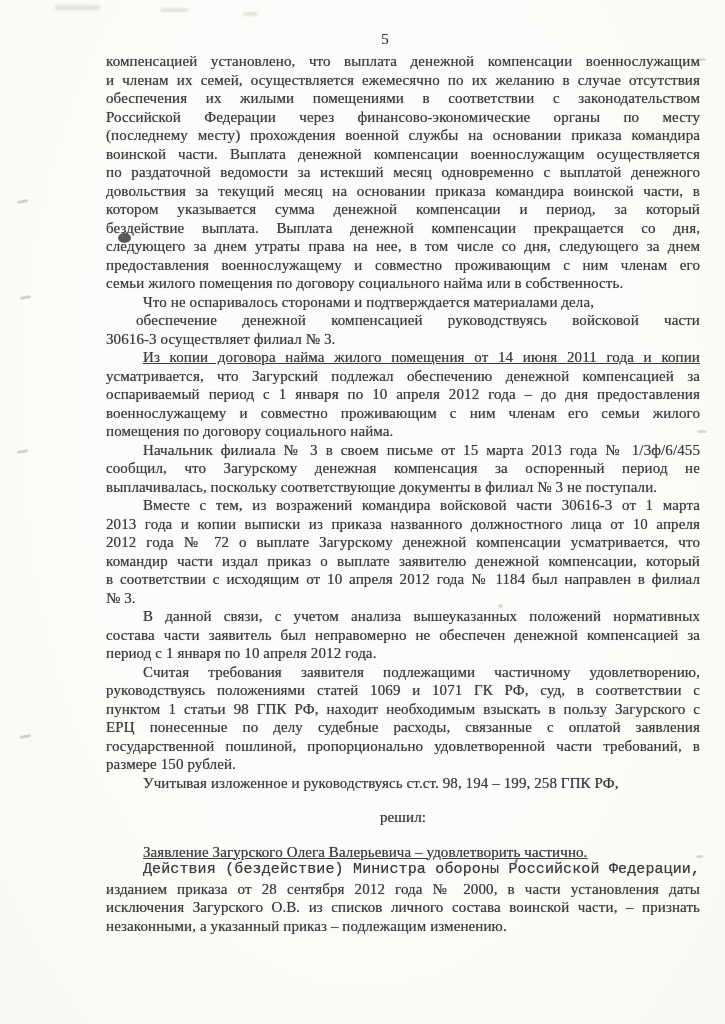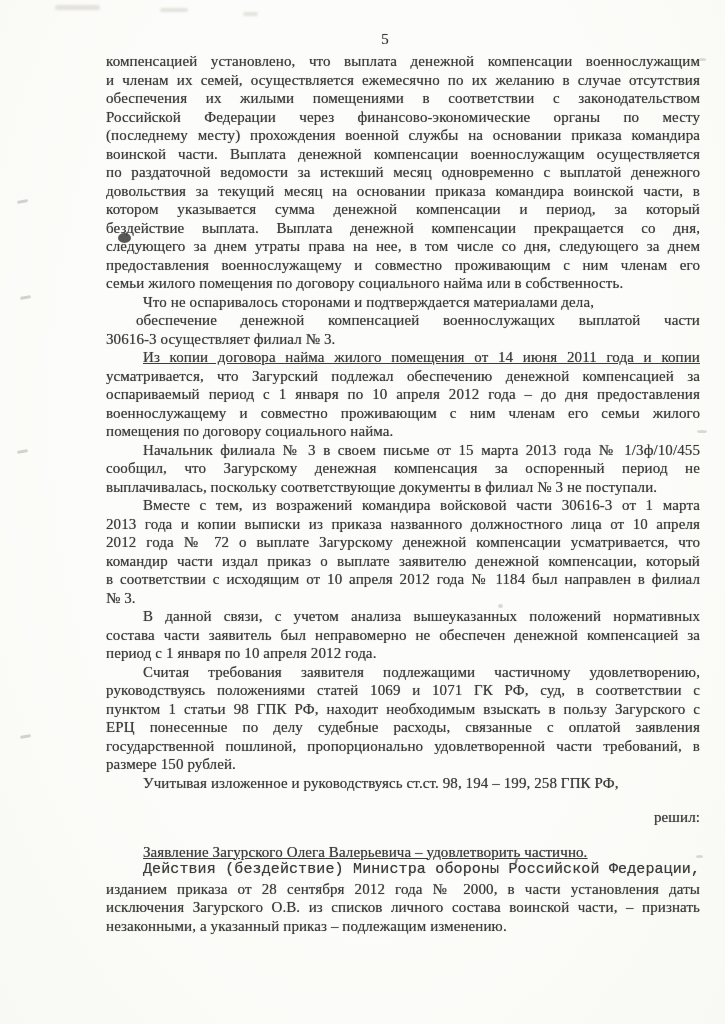--- a/index.html
+++ b/index.html
@@ -36,21 +36,21 @@
     text-align:justify;
     text-align-last:justify;
     white-space:normal;
     overflow:hidden;
   }
   .line.last{text-align-last:left;}
   .gap-a{height:16px;}
   .gap-b{height:16px;}
   .resolution{
     line-height:18.5px;
-    text-align:right;
+    text-align:center;
   }
   
   .artifact{position:absolute;pointer-events:none;}
   .ink-blot{
     width:13px;height:10px;border-radius:50%;
     background:#424242;opacity:.88;filter:blur(.4px);
   }
   .ink-comma{
     width:4px;height:8px;
     border-right:2px solid #5a5a5a;
@@ -87,32 +87,32 @@
           <div class="line">котором указывается сумма денежной компенсации и период, за который</div>
           <div class="line">бездействие выплата. Выплата денежной компенсации прекращается со дня,</div>
           <div class="line">следующего за днем утраты права на нее, в том числе со дня, следующего за днем</div>
           <div class="line">предоставления военнослужащему и совместно проживающим с ним членам его</div>
           <div class="line last">семьи жилого помещения по договору социального найма или в собственность.</div>
         </div>
         <div class="para">
           <div class="line last" style="text-indent: 37px;">Что не оспаривалось сторонами и подтверждается материалами дела,</div>
         </div>
         <div class="para">
-          <div class="line" style="text-indent: 30px;">обеспечение денежной компенсацией военнослужащих выплатой части</div>
+          <div class="line" style="text-indent: 30px;">обеспечение денежной компенсацией руководствуясь войсковой части</div>
           <div class="line last">30616-3 осуществляет филиал № 3.</div>
         </div>
         <div class="para">
           <div class="line" style="text-indent: 37px; text-decoration: underline;">Из копии договора найма жилого помещения от 14 июня 2011 года и копии</div>
           <div class="line">усматривается, что Загурский подлежал обеспечению денежной компенсацией за</div>
           <div class="line">оспариваемый период с 1 января по 10 апреля 2012 года – до дня предоставления</div>
           <div class="line">военнослужащему и совместно проживающим с ним членам его семьи жилого</div>
           <div class="line last">помещения по договору социального найма.</div>
         </div>
         <div class="para">
-          <div class="line" style="text-indent: 37px;">Начальник филиала № 3 в своем письме от 15 марта 2013 года № 1/3ф/10/455</div>
+          <div class="line" style="text-indent: 37px;">Начальник филиала № 3 в своем письме от 15 марта 2013 года № 1/3ф/6/455</div>
           <div class="line">сообщил, что Загурскому денежная компенсация за оспоренный период не</div>
           <div class="line last">выплачивалась, поскольку соответствующие документы в филиал № 3 не поступали.</div>
         </div>
         <div class="para">
           <div class="line" style="text-indent: 37px;">Вместе с тем, из возражений командира войсковой части 30616-3 от 1 марта</div>
           <div class="line">2013 года и копии выписки из приказа названного должностного лица от 10 апреля</div>
           <div class="line">2012 года № 72 о выплате Загурскому денежной компенсации усматривается, что</div>
           <div class="line">командир части издал приказ о выплате заявителю денежной компенсации, который</div>
           <div class="line">в соответствии с исходящим от 10 апреля 2012 года № 1184 был направлен в филиал</div>
           <div class="line last">№ 3.</div>

